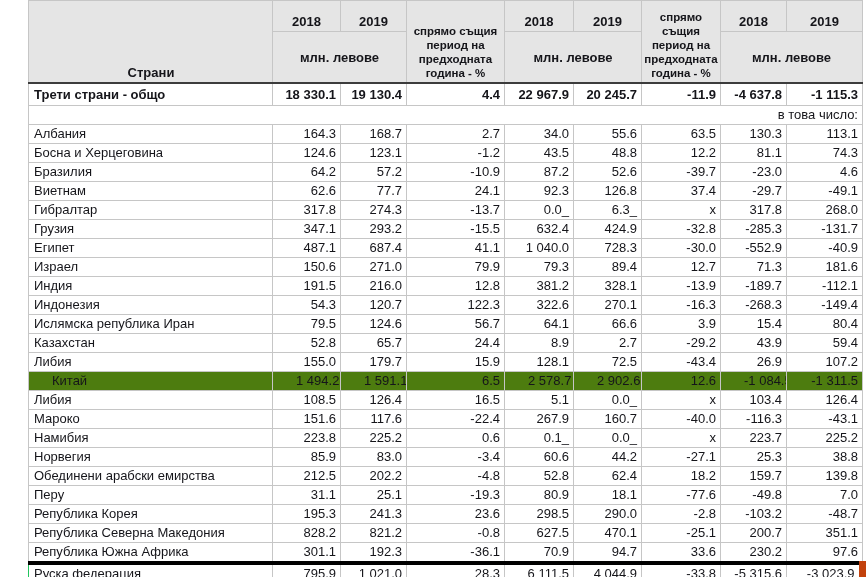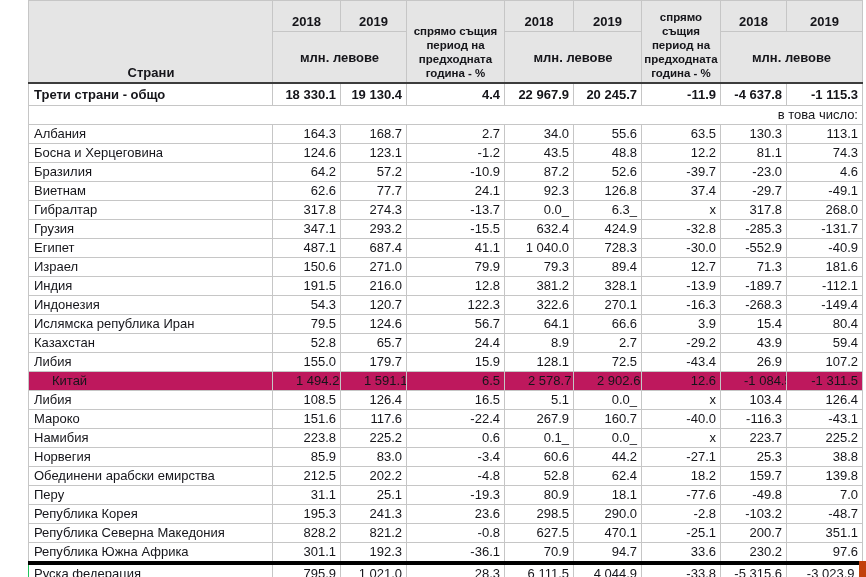--- a/index.html
+++ b/index.html
@@ -33,21 +33,21 @@
     white-space:normal;
     text-align:center;
     vertical-align:middle;
     padding:9px 1px;
   }
   .hdr-bottom{border-bottom:2px solid #3c3c3c;}
   tbody td{height:18px;line-height:18px;text-align:right;}
   td.country{text-align:left;padding-left:5px;}
   tr.total td{font-weight:bold;height:21px;line-height:21px;margin-top:24px;}
   tr.subhead td{text-align:right;padding-left:13px;color:#15151a;}
-  tr.shaded td{background:#be185d;padding-left:23px;}
+  tr.shaded td{background:#4d7c0f;padding-left:23px;}
   tr.selected td{border-top:4px solid #000000;border-bottom:4px solid #000000;}
   tr.selected td:first-child{border-left:1px solid #22c55e;}
   tr.selected td:last-child{border-right:8px solid #c2410c;}
 </style>
 </head>
 <body>
 
 <table>
   <colgroup>
     <col style="width:244px">

